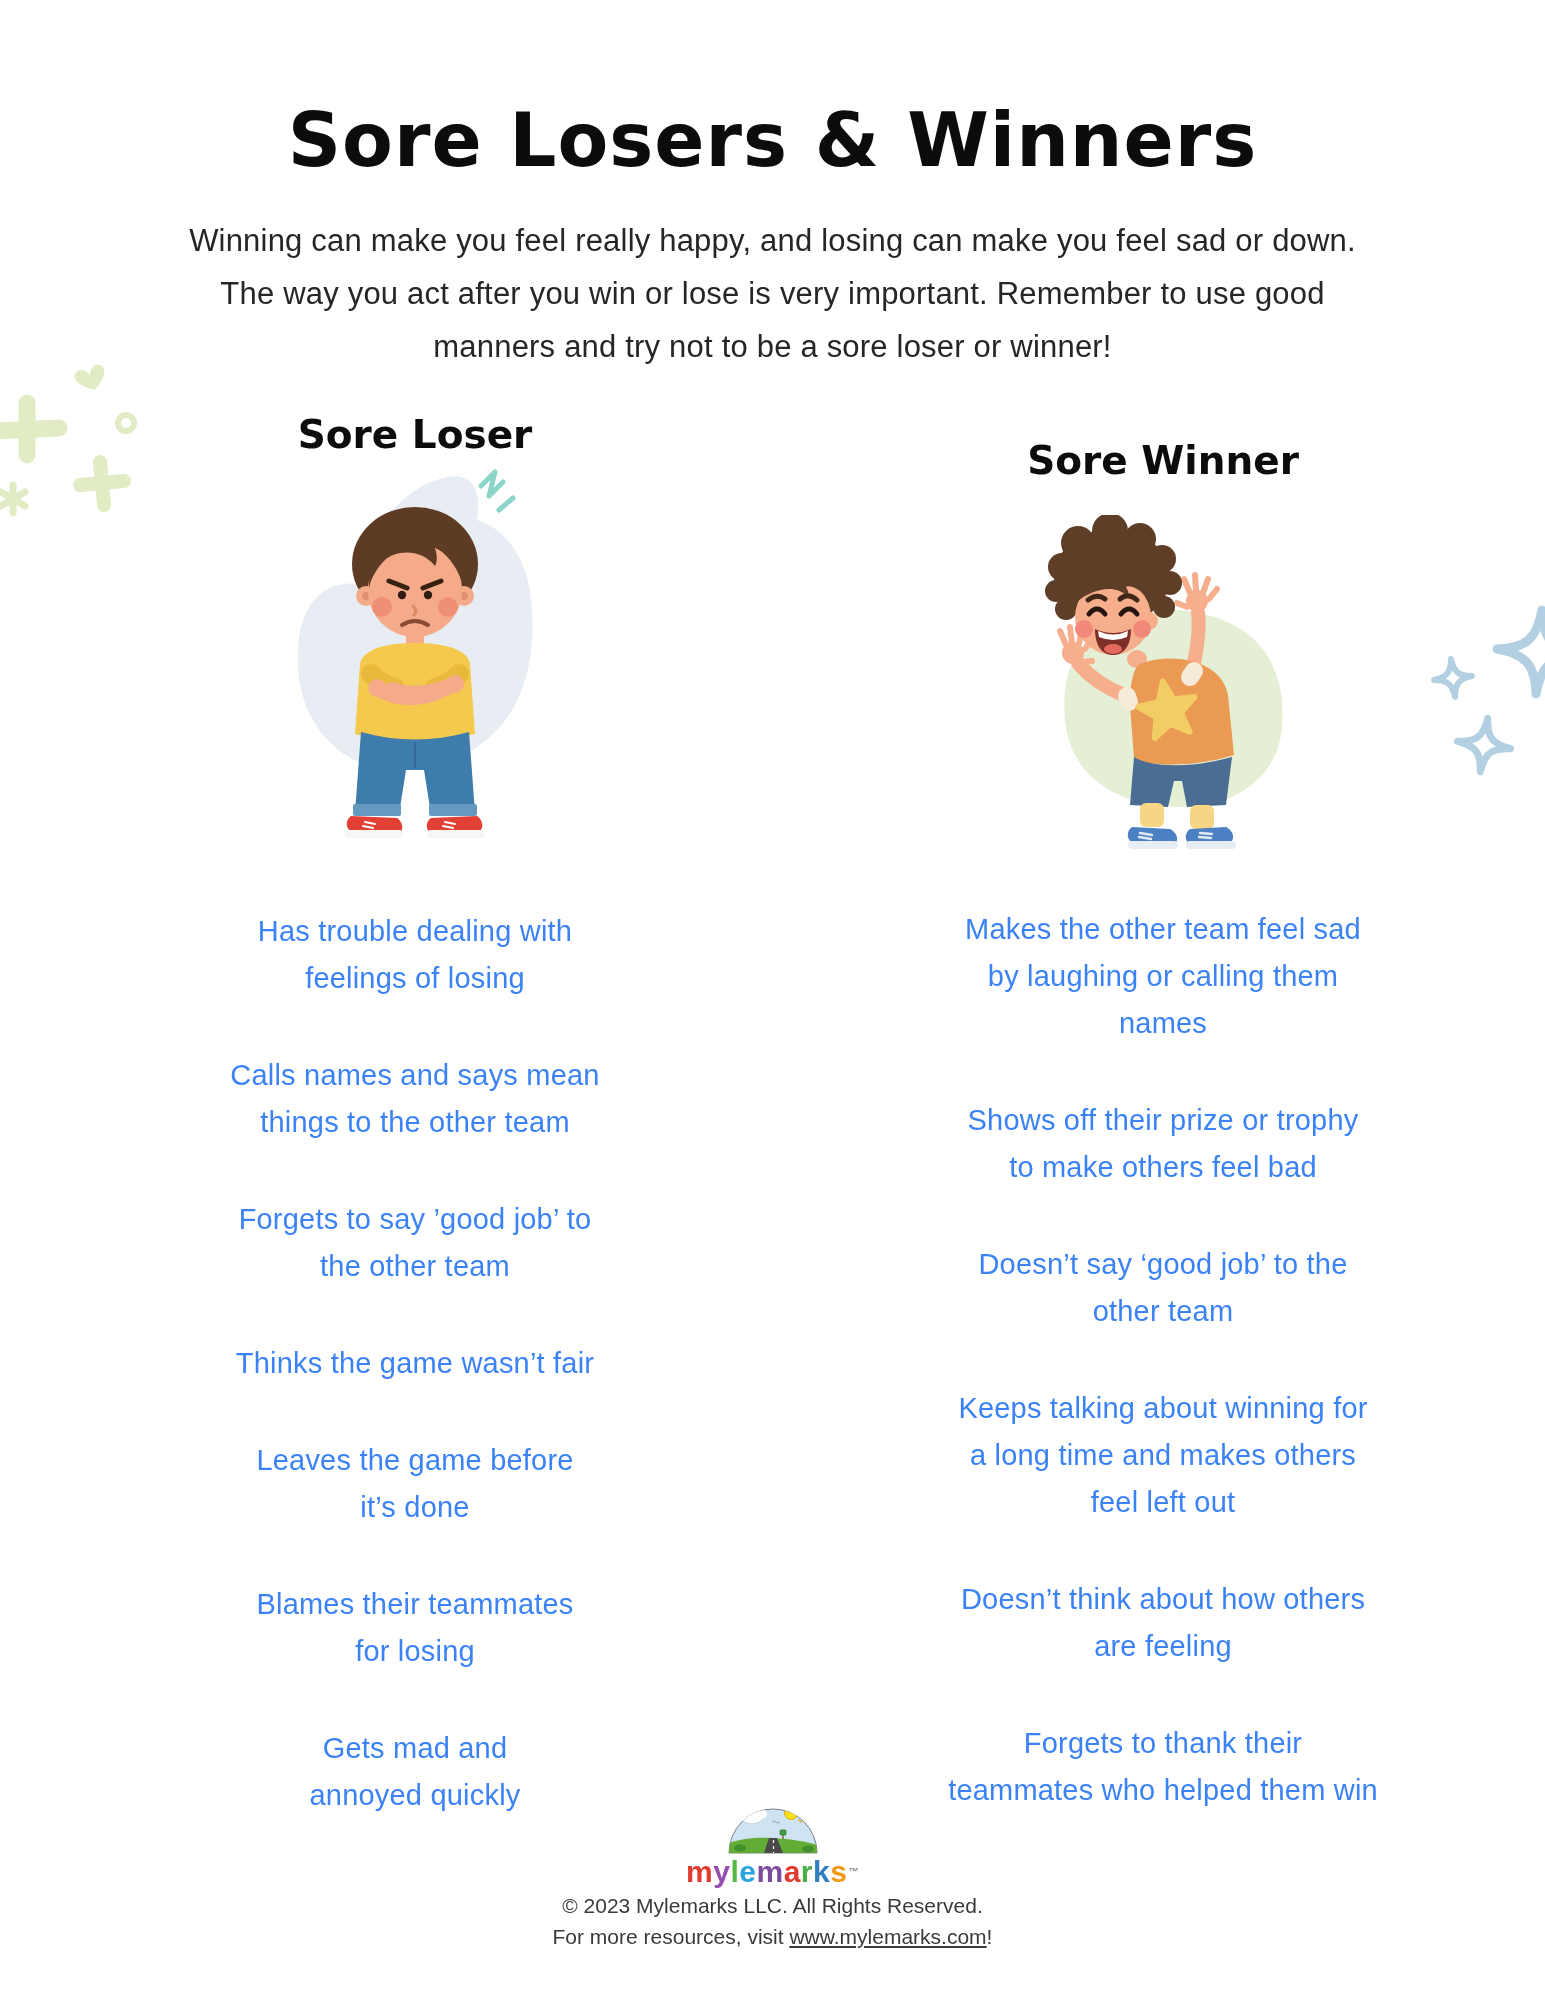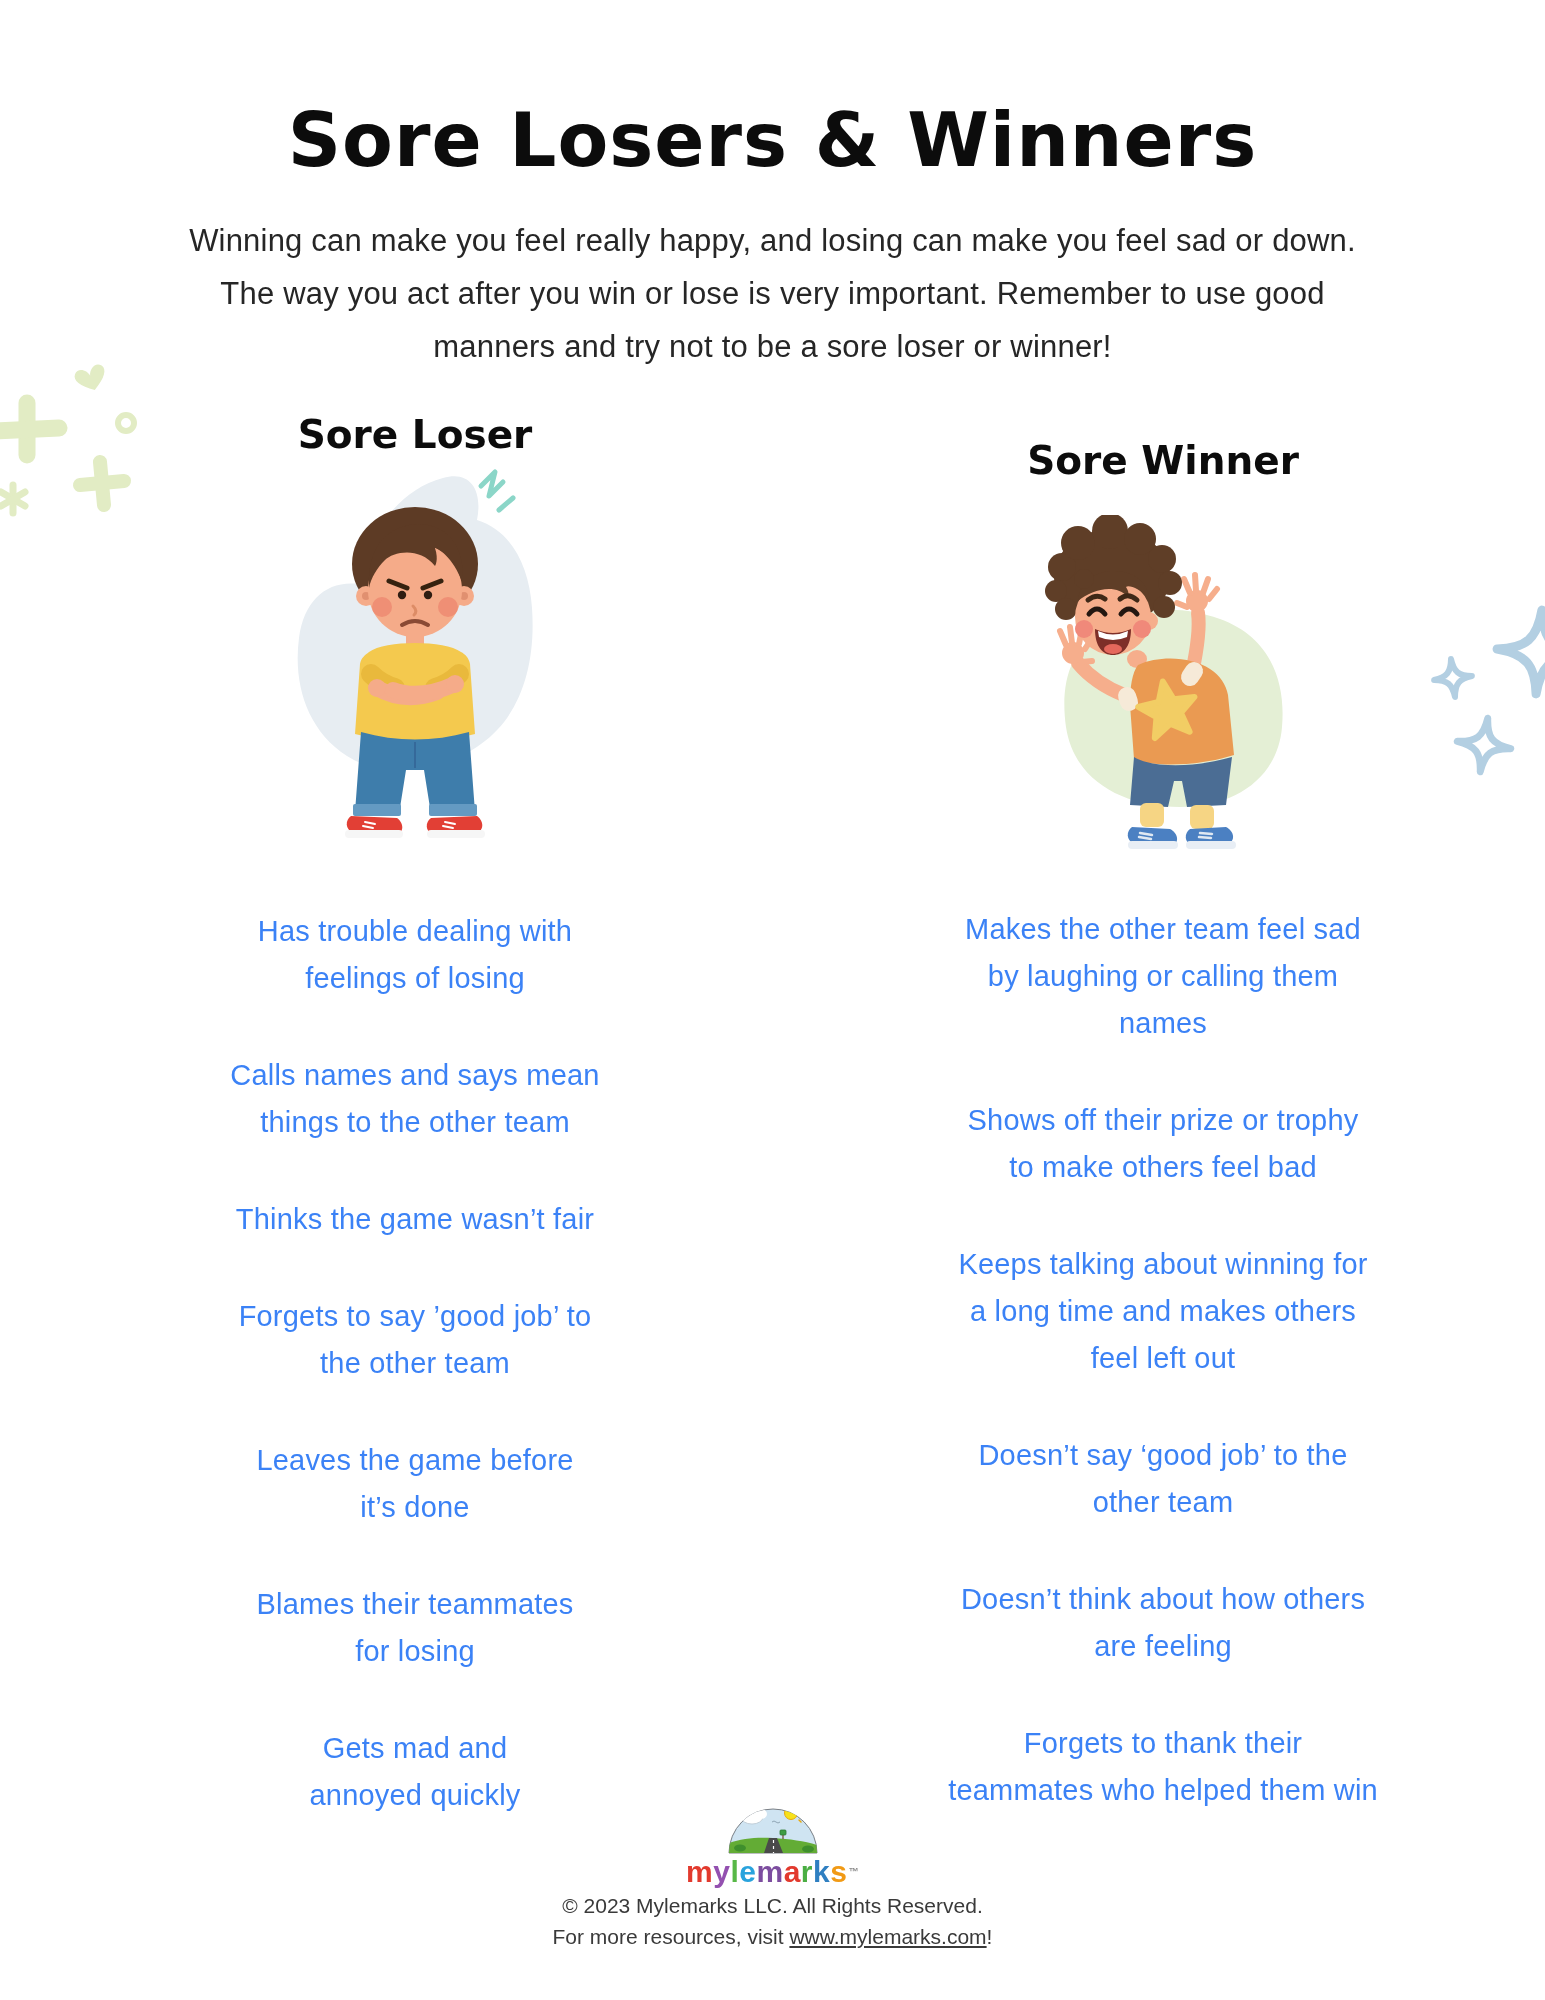--- a/index.html
+++ b/index.html
@@ -226,41 +226,41 @@
           <path d="M159,322 L171,323"></path>
       </g>
     </g>
   </svg>
 
   <div class="list" id="loser-list">
       <div class="list-item">Has trouble dealing with
 feelings of losing</div>
       <div class="list-item">Calls names and says mean
 things to the other team</div>
-      <div class="list-item">Thinks the game wasn’t fair</div>
       <div class="list-item">Forgets to say ’good job’ to
 the other team</div>
+      <div class="list-item">Thinks the game wasn’t fair</div>
       <div class="list-item">Leaves the game before
 it’s done</div>
       <div class="list-item">Blames their teammates
 for losing</div>
       <div class="list-item">Gets mad and
 annoyed quickly</div>
     </div>
   <div class="list" id="winner-list">
       <div class="list-item">Makes the other team feel sad
 by laughing or calling them
 names</div>
       <div class="list-item">Shows off their prize or trophy
 to make others feel bad</div>
+      <div class="list-item">Doesn’t say ‘good job’ to the
+other team</div>
       <div class="list-item">Keeps talking about winning for
 a long time and makes others
 feel left out</div>
-      <div class="list-item">Doesn’t say ‘good job’ to the
-other team</div>
       <div class="list-item">Doesn’t think about how others
 are feeling</div>
       <div class="list-item">Forgets to thank their
 teammates who helped them win</div>
     </div>
 
   <div class="footer">
     <svg class="logo-arch" width="90" height="54" viewBox="0 0 90 54">
       <defs>
           <clipPath id="archClip">

